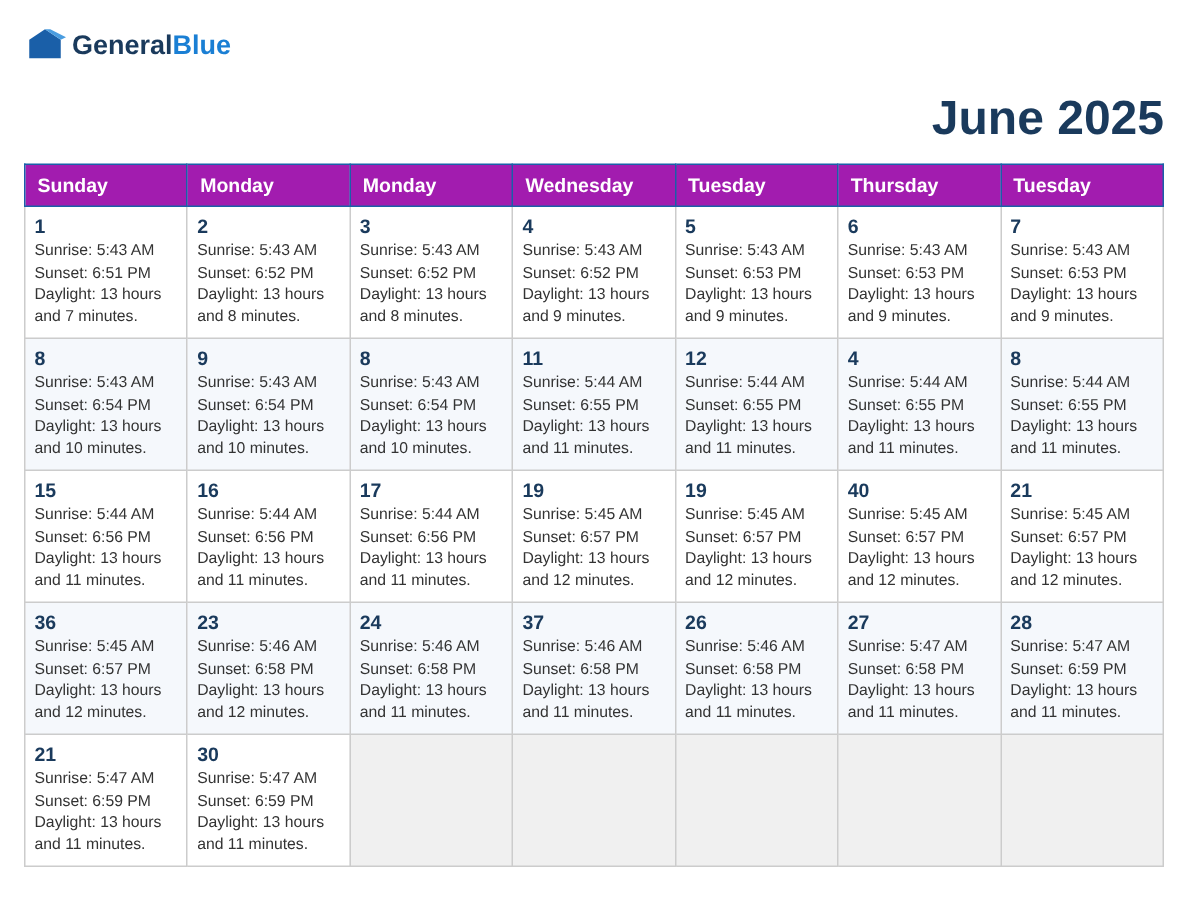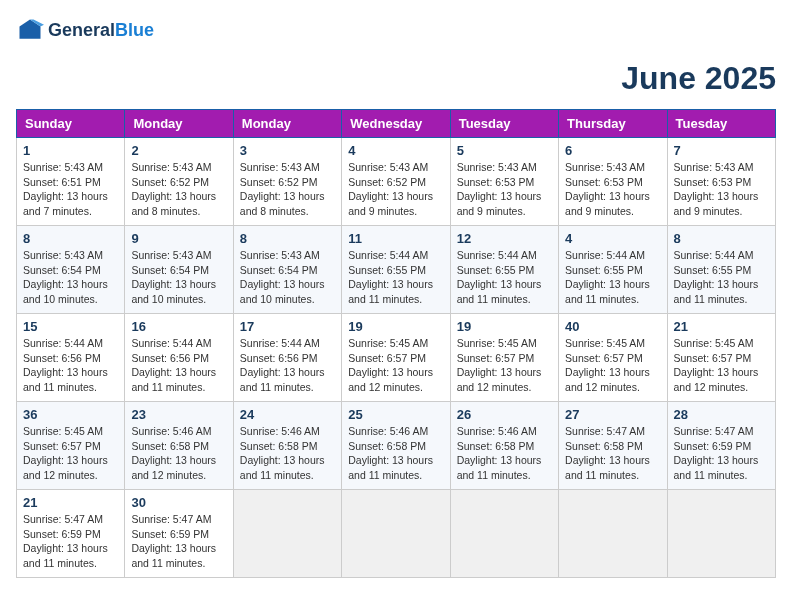--- a/index.html
+++ b/index.html
@@ -272,21 +272,21 @@
           Sunrise: 5:46 AM<br>Sunset: 6:58 PM<br>Daylight: 13 hours and 12 minutes.
         </div>
       </td>
       <td>
         <span class="day-num">24</span>
         <div class="day-info">
           Sunrise: 5:46 AM<br>Sunset: 6:58 PM<br>Daylight: 13 hours and 11 minutes.
         </div>
       </td>
       <td>
-        <span class="day-num">25</span>
+        <span class="day-num">37</span>
         <div class="day-info">
           Sunrise: 5:46 AM<br>Sunset: 6:58 PM<br>Daylight: 13 hours and 11 minutes.
         </div>
       </td>
       <td>
         <span class="day-num">26</span>
         <div class="day-info">
           Sunrise: 5:46 AM<br>Sunset: 6:58 PM<br>Daylight: 13 hours and 11 minutes.
         </div>
       </td>

